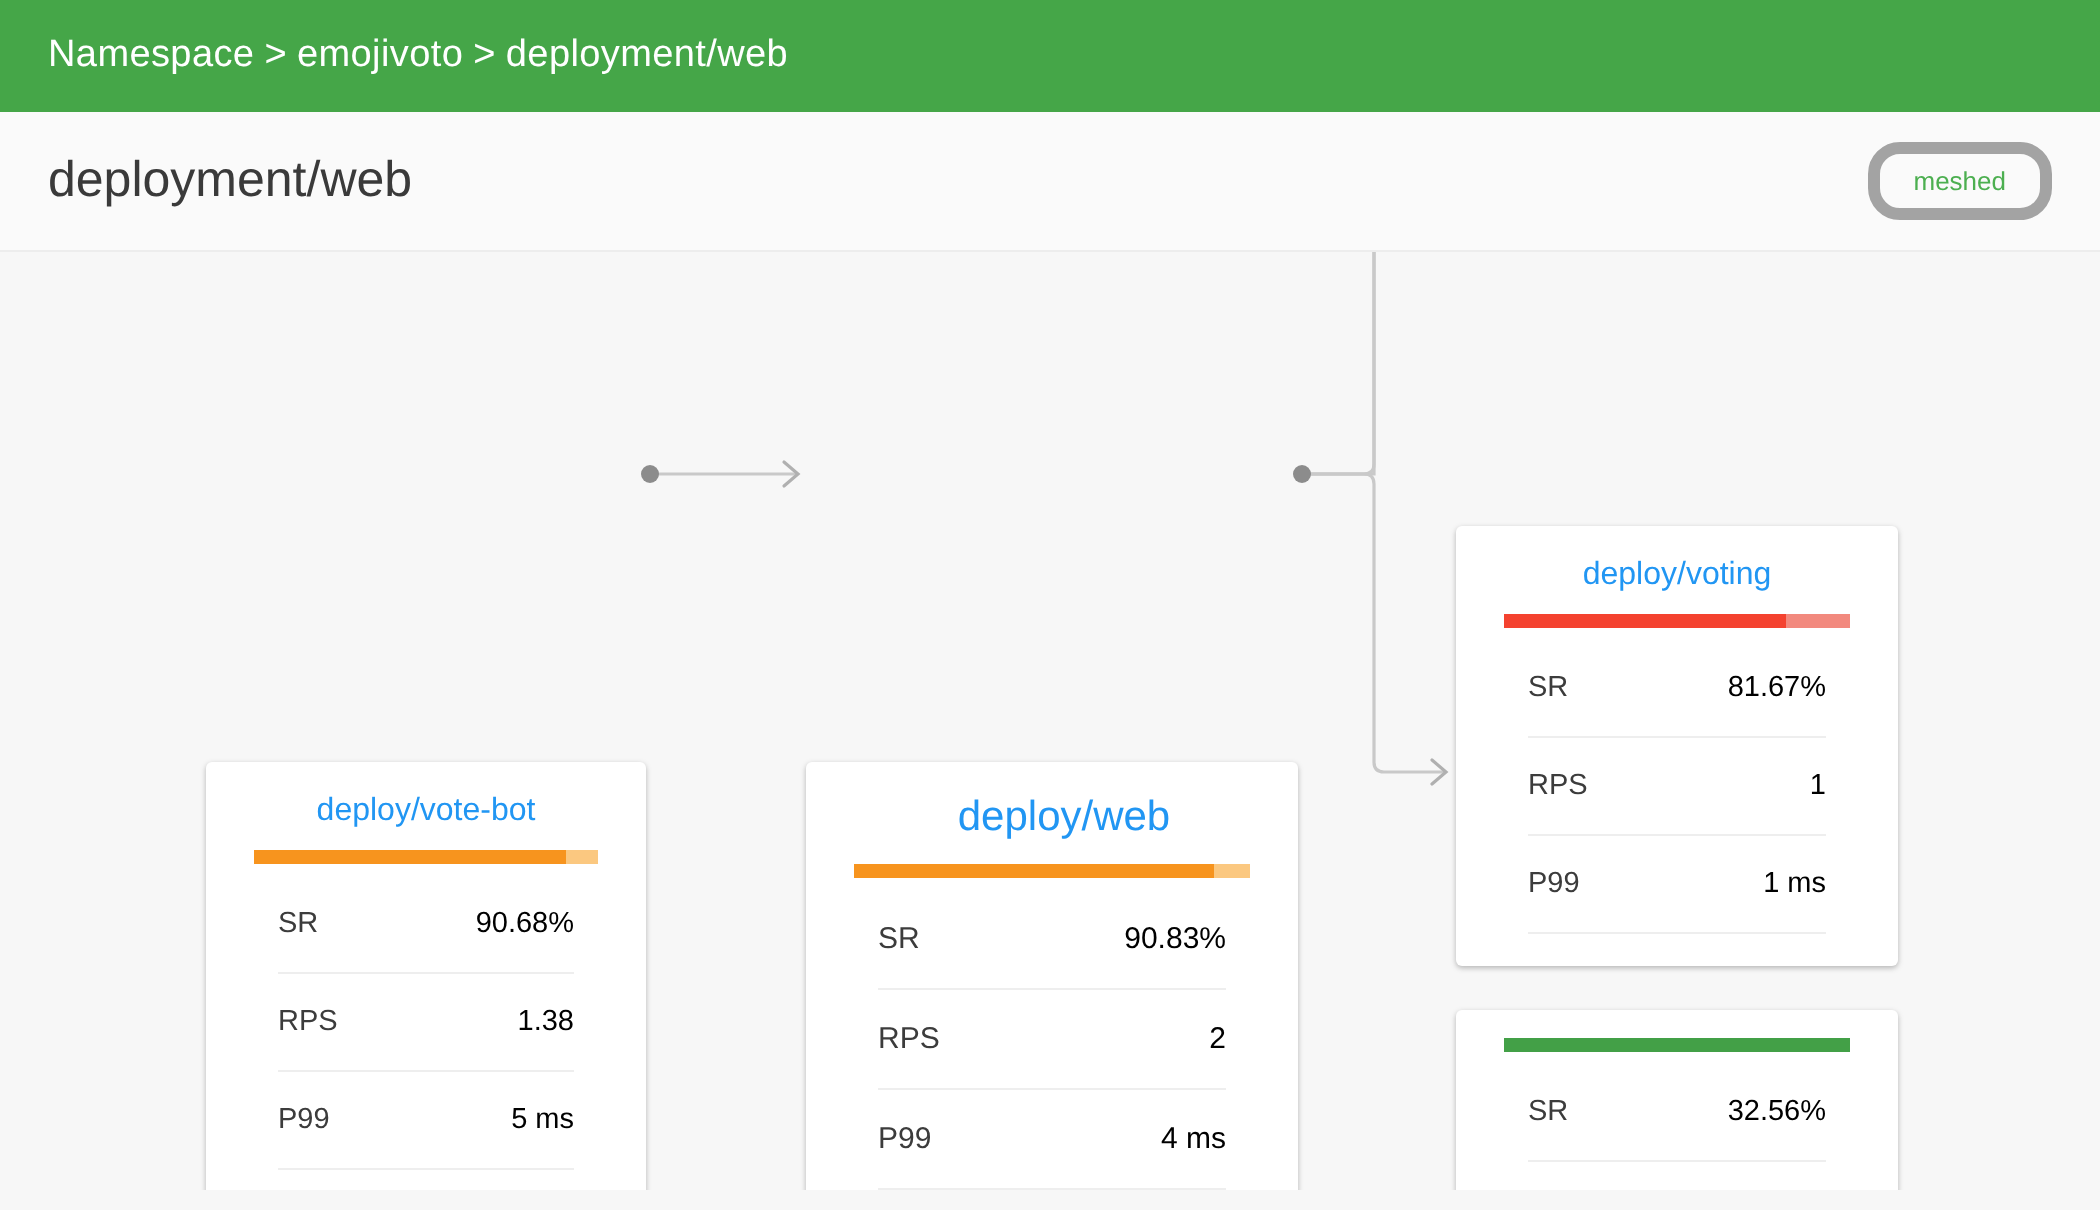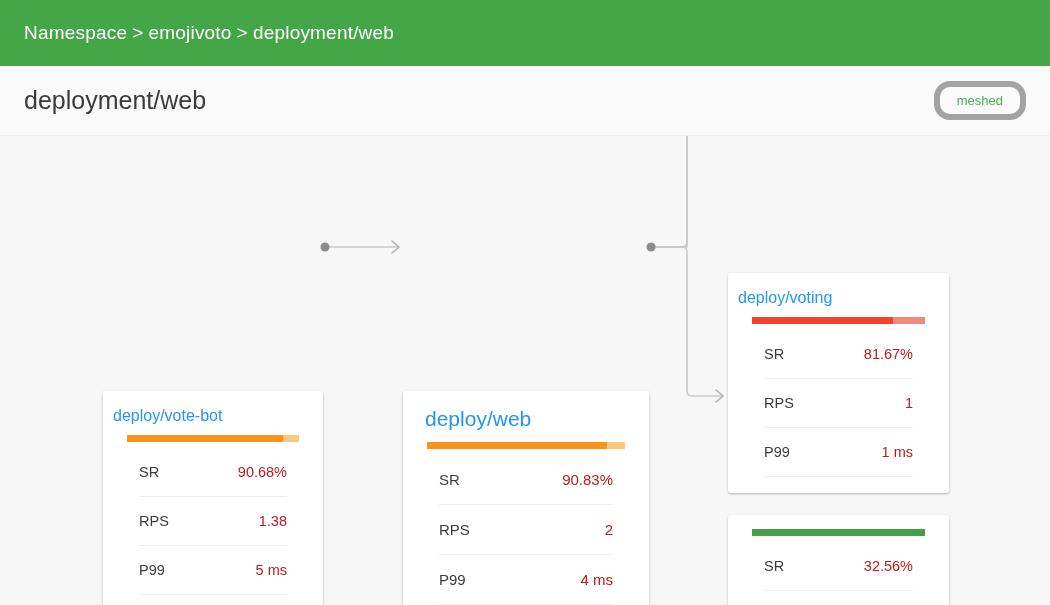--- a/index.html
+++ b/index.html
@@ -10,21 +10,21 @@
     width: 1050px;
     height: 605px;
     overflow: hidden;
     background: #f7f7f7;
     font-family: "Liberation Sans", sans-serif;
     -webkit-font-smoothing: antialiased;
   }
 
   
   .topbar {
-    height: 66px;
+    height: 56px;
     background: #45a648;
     display: flex;
     align-items: center;
     box-sizing: border-box;
     padding: 0 24px;
     position: relative;
   }
   .breadcrumb {
     color: #ffffff;
     font-size: 19px;
@@ -81,20 +81,21 @@
   
   .card {
     position: absolute;
     background: #ffffff;
     border-radius: 3px;
     box-shadow: 0 1px 3px rgba(0,0,0,.18), 0 1px 2px rgba(0,0,0,.10);
     box-sizing: border-box;
     padding: 14px 0 10px 0;
   }
   .card-title {
+    text-align: center;
     color: #2196f3;
     font-size: 16px;
     padding: 2px 10px 10px 10px;
     line-height: 1.1;
   }
   .card.focus .card-title {
     font-size: 21px;
     padding-bottom: 12px;
     margin-left: 12px;
   }
@@ -123,21 +124,21 @@
   .row {
     display: flex;
     align-items: center;
     justify-content: space-between;
     height: 48px;
     border-bottom: 1px solid #eeeeee;
     font-size: 14.5px;
     color: #3c3c3c;
   }
   .row .k { color: #3c3c3c; }
-  .row .v { color: #b91c1c; }
+  .row .v { color: #000000; }
   .card.focus .row { font-size: 15px; height: 49px; }
 
   
   #node-votebot { left: 103px; top: 255px; width: 220px; height: 222px; }
   #node-web     { left: 403px; top: 255px; width: 246px; height: 226px; }
   #node-voting  { left: 728px; top: 137px; width: 221px; height: 220px; }
   #node-emoji   { left: 728px; top: 379px; width: 221px; height: 220px; }
 </style>
 </head>
 <body>

